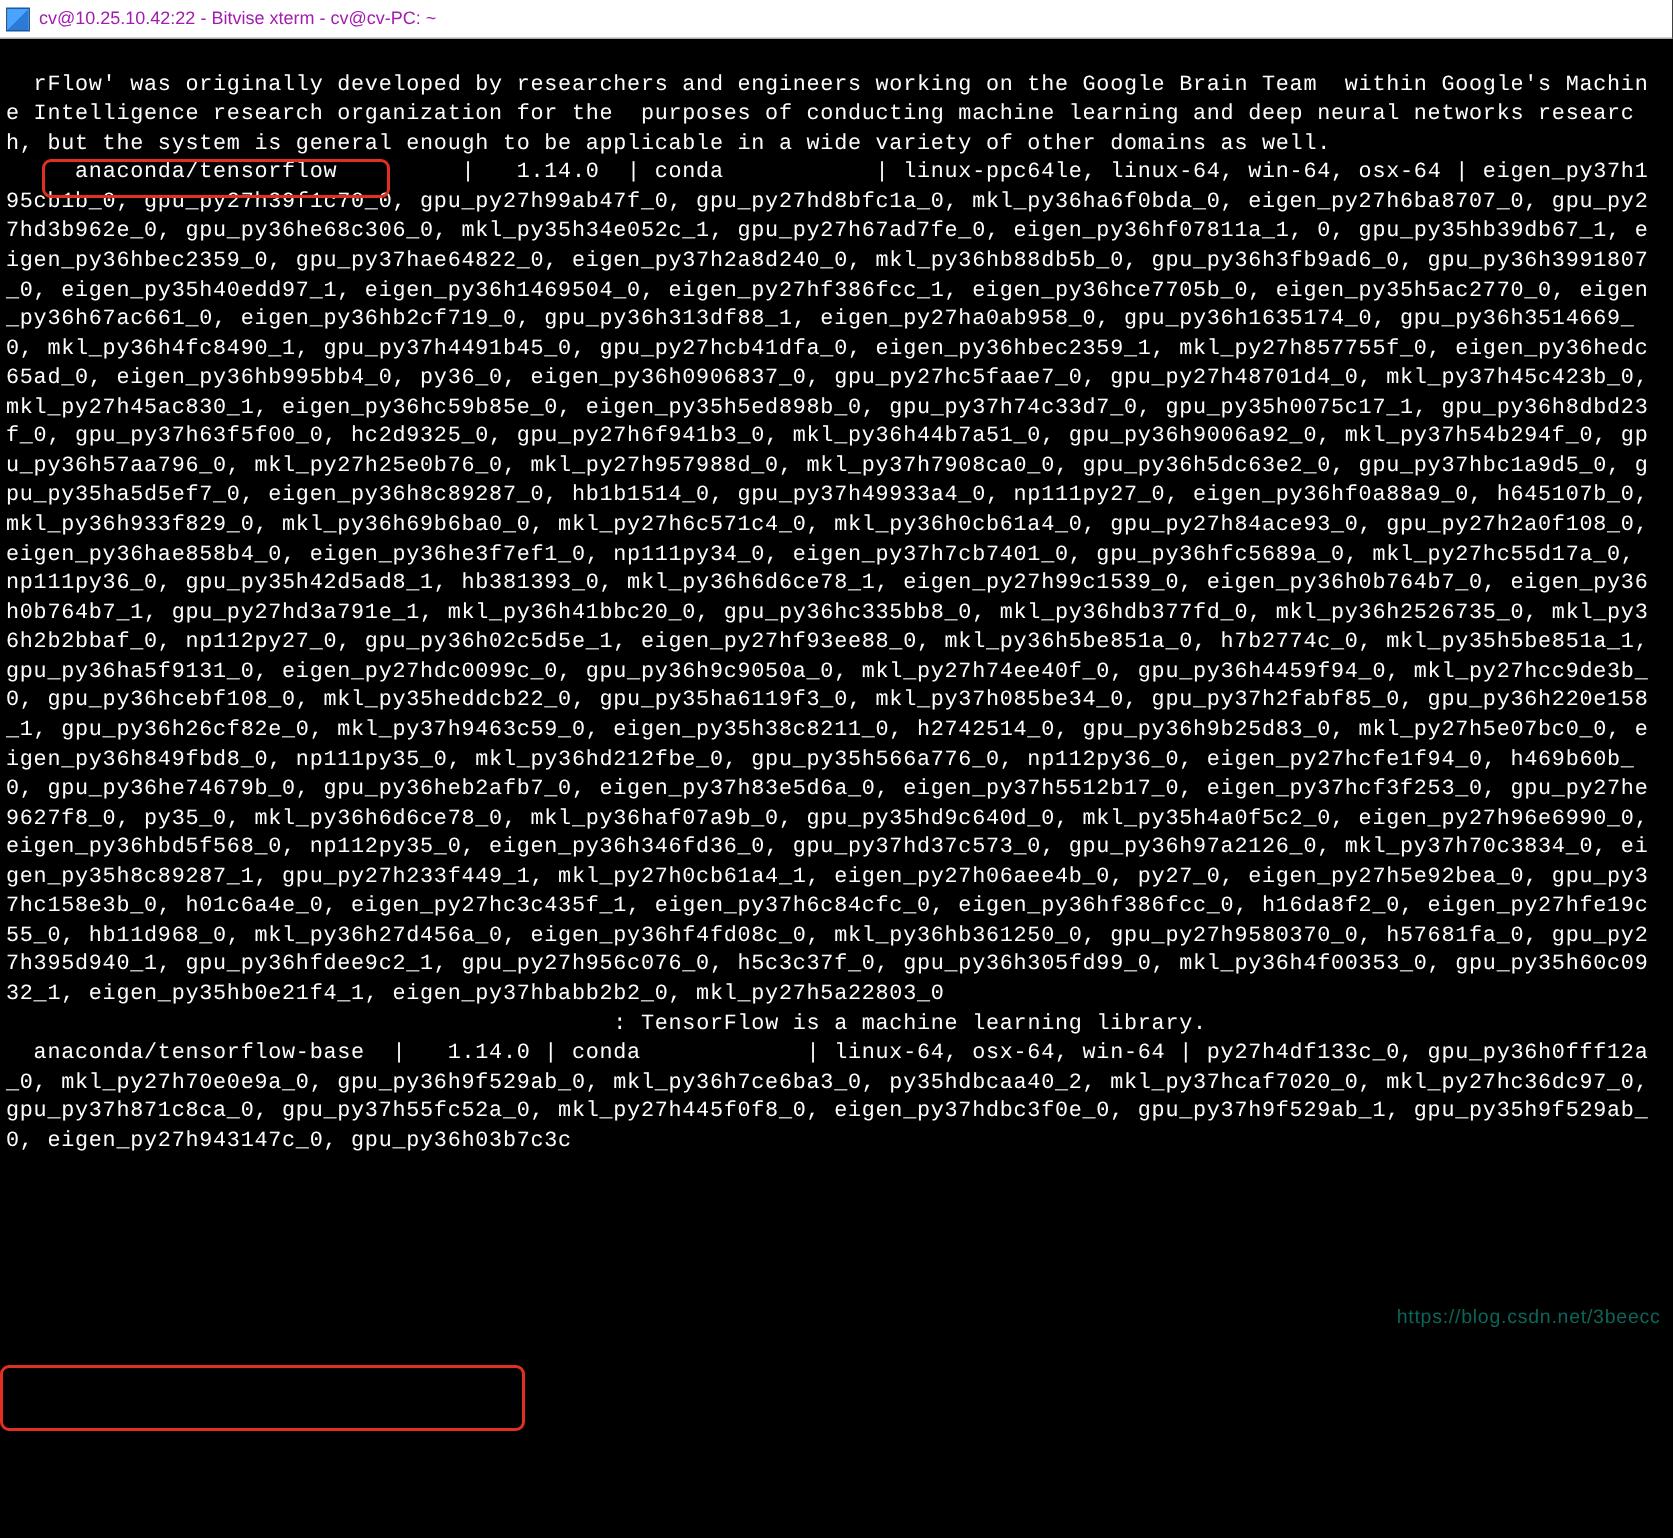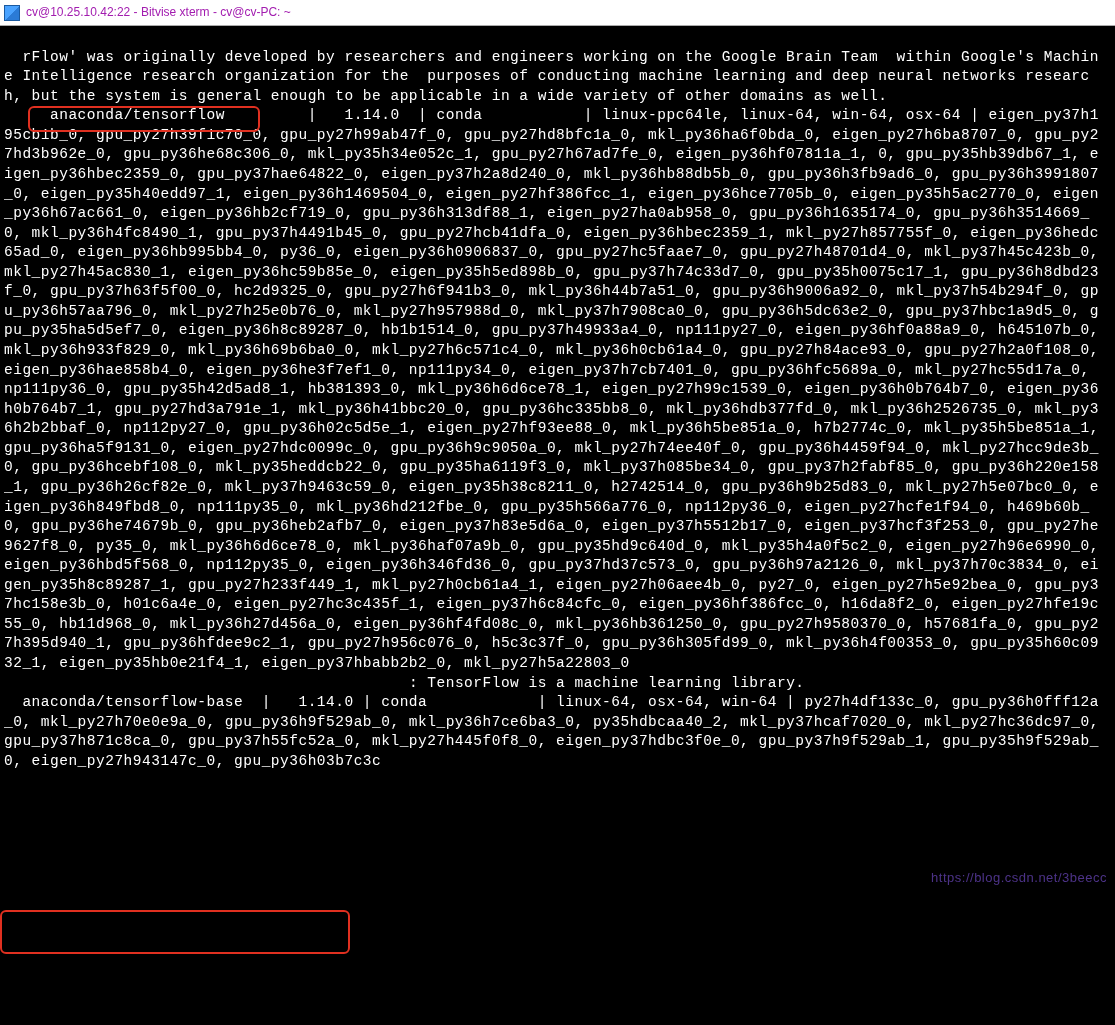--- a/index.html
+++ b/index.html
@@ -39,21 +39,21 @@
     .hl {
       position: absolute;
       border: 2px solid #e03020;
       border-radius: 6px;
       pointer-events: none;
     }
     .watermark {
       position: absolute;
       right: 8px;
       bottom: 6px;
-      color: #8b5cf6;
+      color: #14b8a6;
       opacity: 0.55;
       font-size: 13px;
       font-family: sans-serif;
     }
   </style>
 </head>
 <body>
 
 <div class="titlebar">
   <span class="icon"></span>

